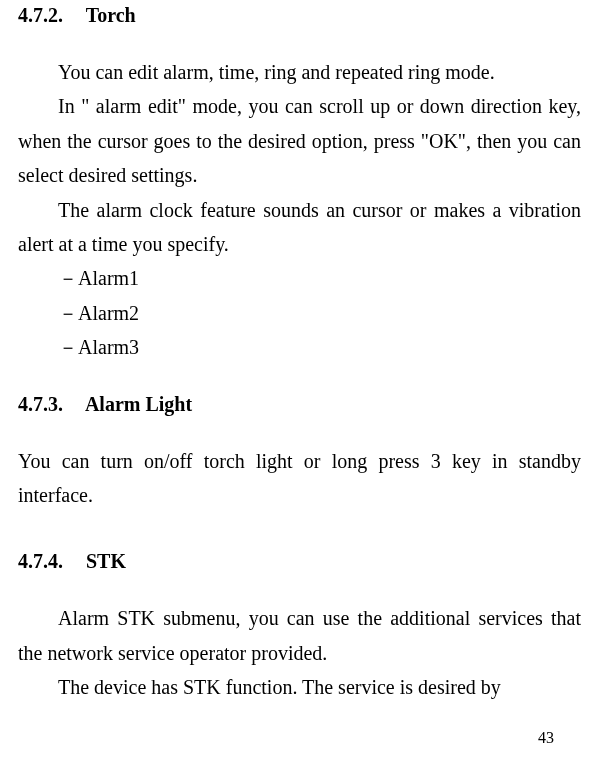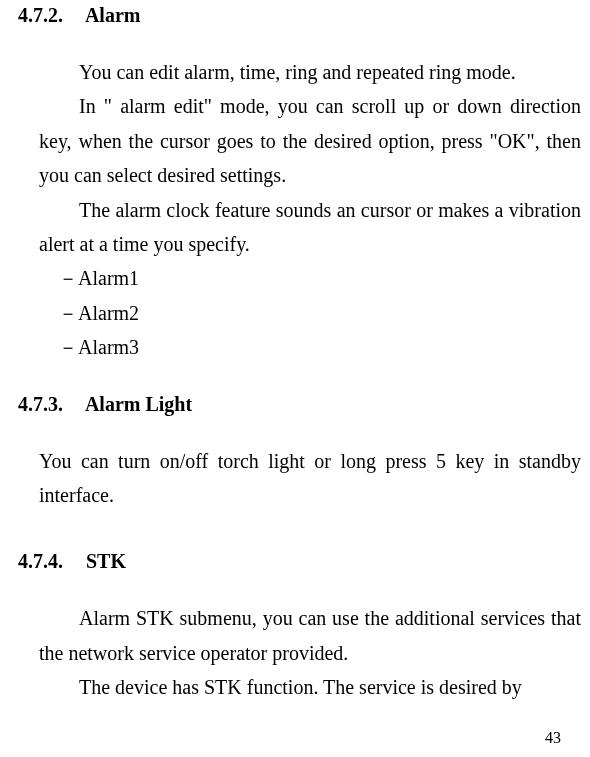--- a/index.html
+++ b/index.html
@@ -23,66 +23,65 @@
     }
     .heading-num {
       display: inline-block;
       margin-right: 18px;
       text-align: right;
     }
     .body-para {
       text-align: justify;
       line-height: 1.72;
       margin-bottom: 0;
-      margin-left: 21px;
     }
     .body-para.indent {
       text-indent: 2em;
     }
     .list-line {
       line-height: 1.72;
       padding-left: 2em;
     }
     .section-gap {
       height: 28px;
     }
     .section-gap-lg {
       height: 38px;
     }
     .page-number {
       position: absolute;
       bottom: 10px;
-      right: 29px;
+      right: 36px;
       font-size: 16px;
     }
   </style>
 </head>
 <body>
 
 <div class="heading">
   <span class="heading-num">4.7.2.</span>
-  <span>Alarm</span>
+  <span>Torch</span>
 </div>
 
 <p class="body-para indent">You can edit alarm, time, ring and repeated ring mode.</p>
 <p class="body-para indent">In " alarm edit" mode,  you can scroll up or down direction key, when the cursor goes to the desired option, press "OK", then you can select desired settings.</p>
 <p class="body-para indent">The alarm clock feature sounds an cursor or makes a vibration alert at a time you specify.</p>
 
 <div class="list-line">－Alarm1</div>
 <div class="list-line">－Alarm2</div>
 <div class="list-line">－Alarm3</div>
 
 <div class="section-gap"></div>
 
 <div class="heading">
   <span class="heading-num">4.7.3.</span>
   <span>Alarm Light</span>
 </div>
 
-<p class="body-para">You can turn on/off torch light or long press 5 key in standby interface.</p>
+<p class="body-para">You can turn on/off torch light or long press 3 key in standby interface.</p>
 
 <div class="section-gap-lg"></div>
 
 <div class="heading">
   <span class="heading-num">4.7.4.</span>
   <span>STK</span>
 </div>
 
 <p class="body-para indent">Alarm STK submenu, you can use the additional services that the network service operator provided.</p>
 <p class="body-para indent">The device has STK function. The service is desired by</p>

